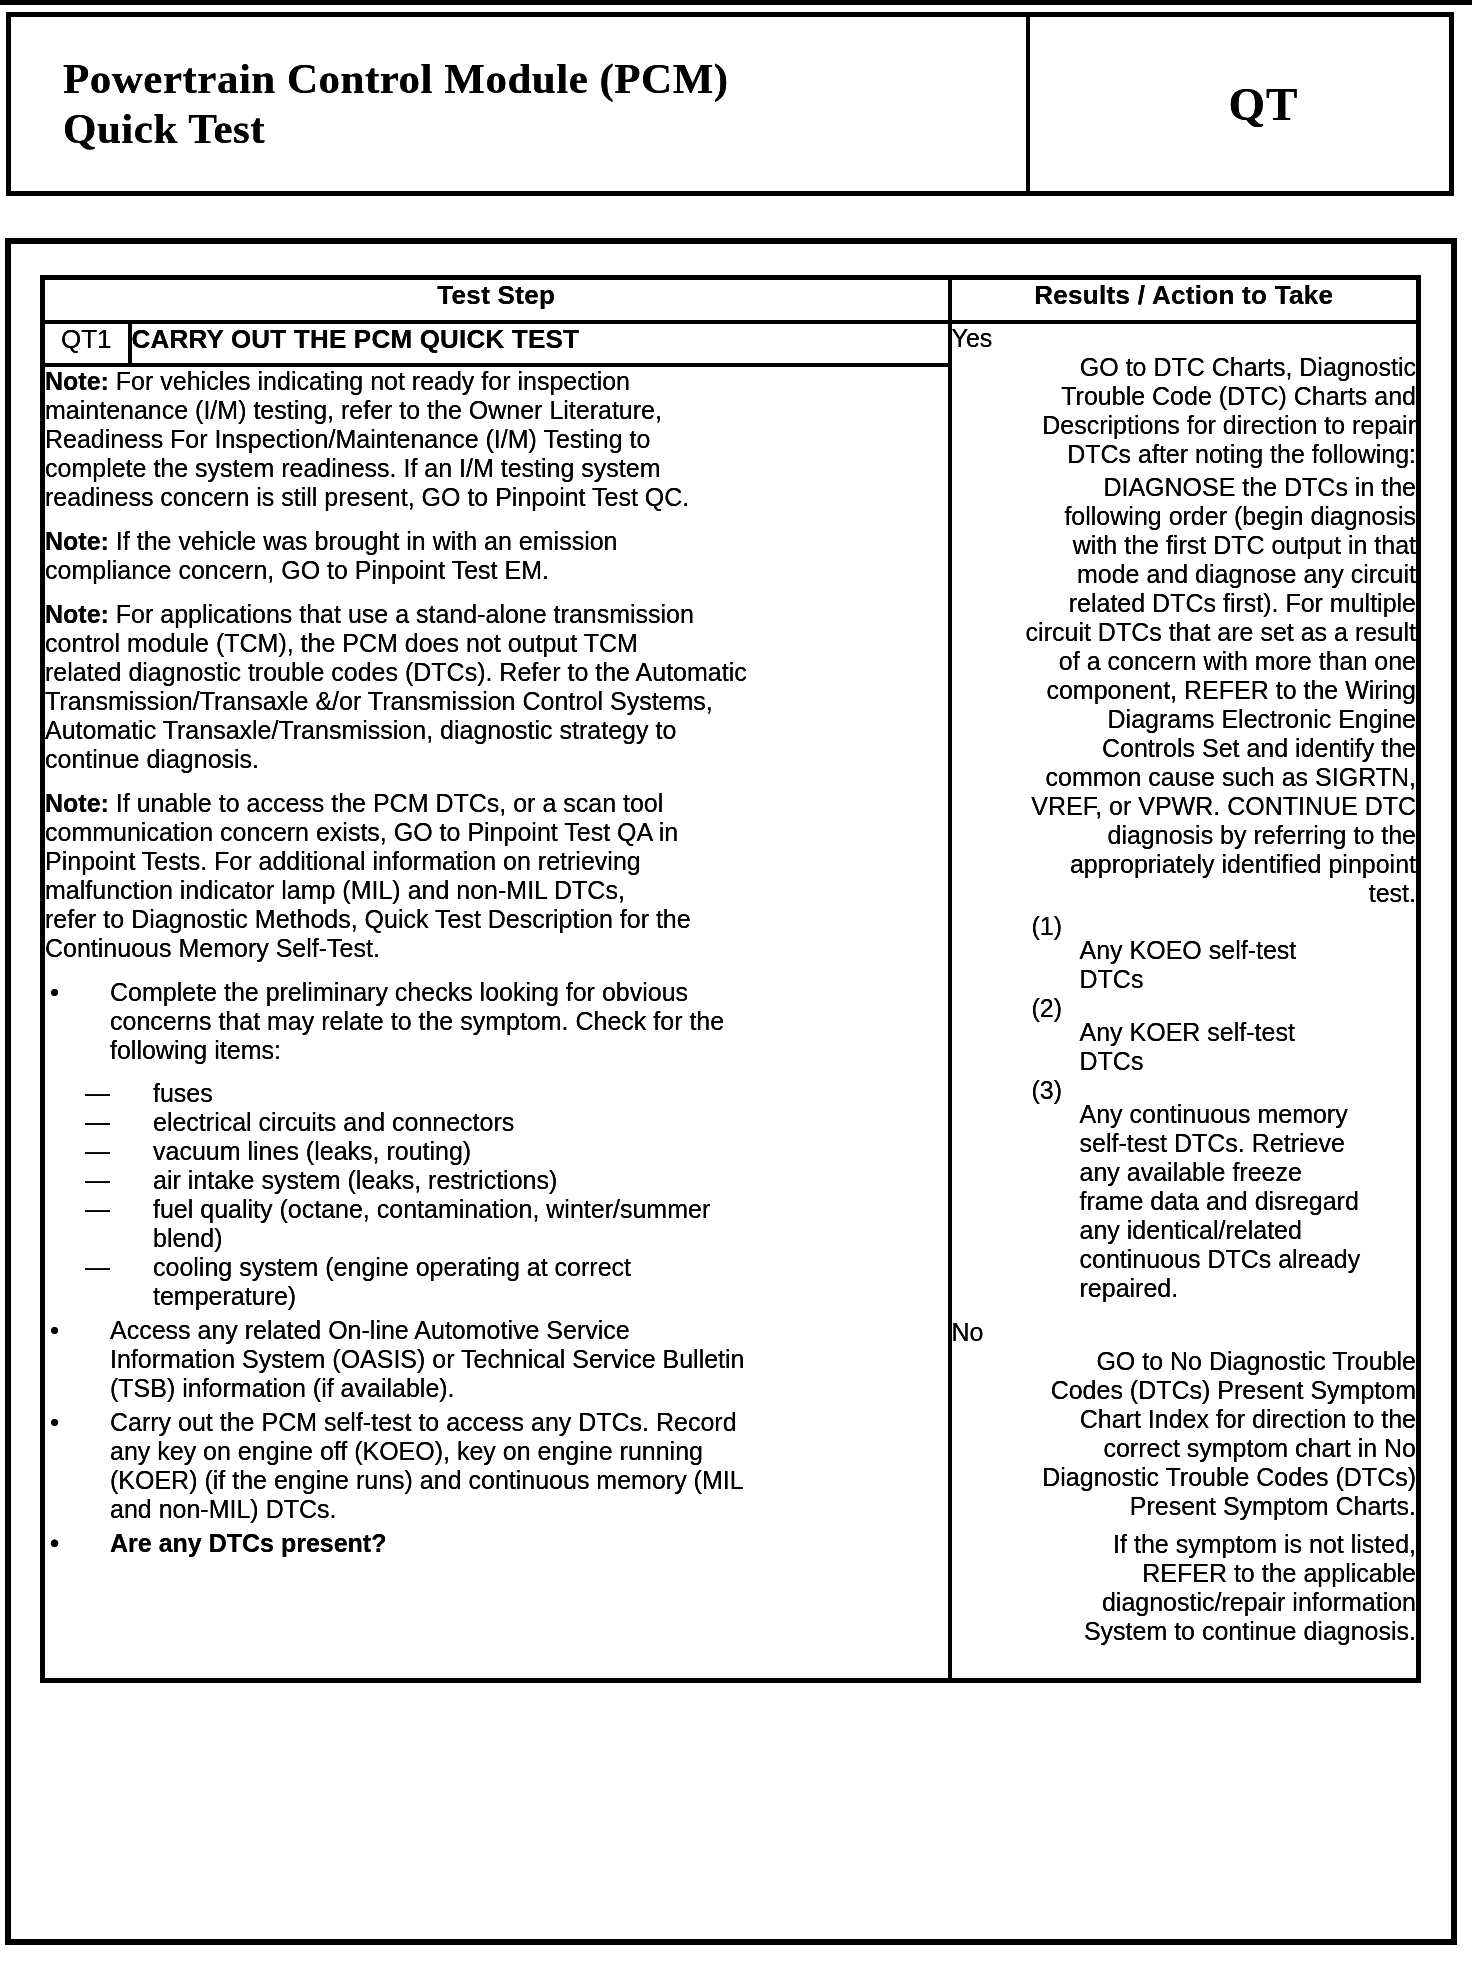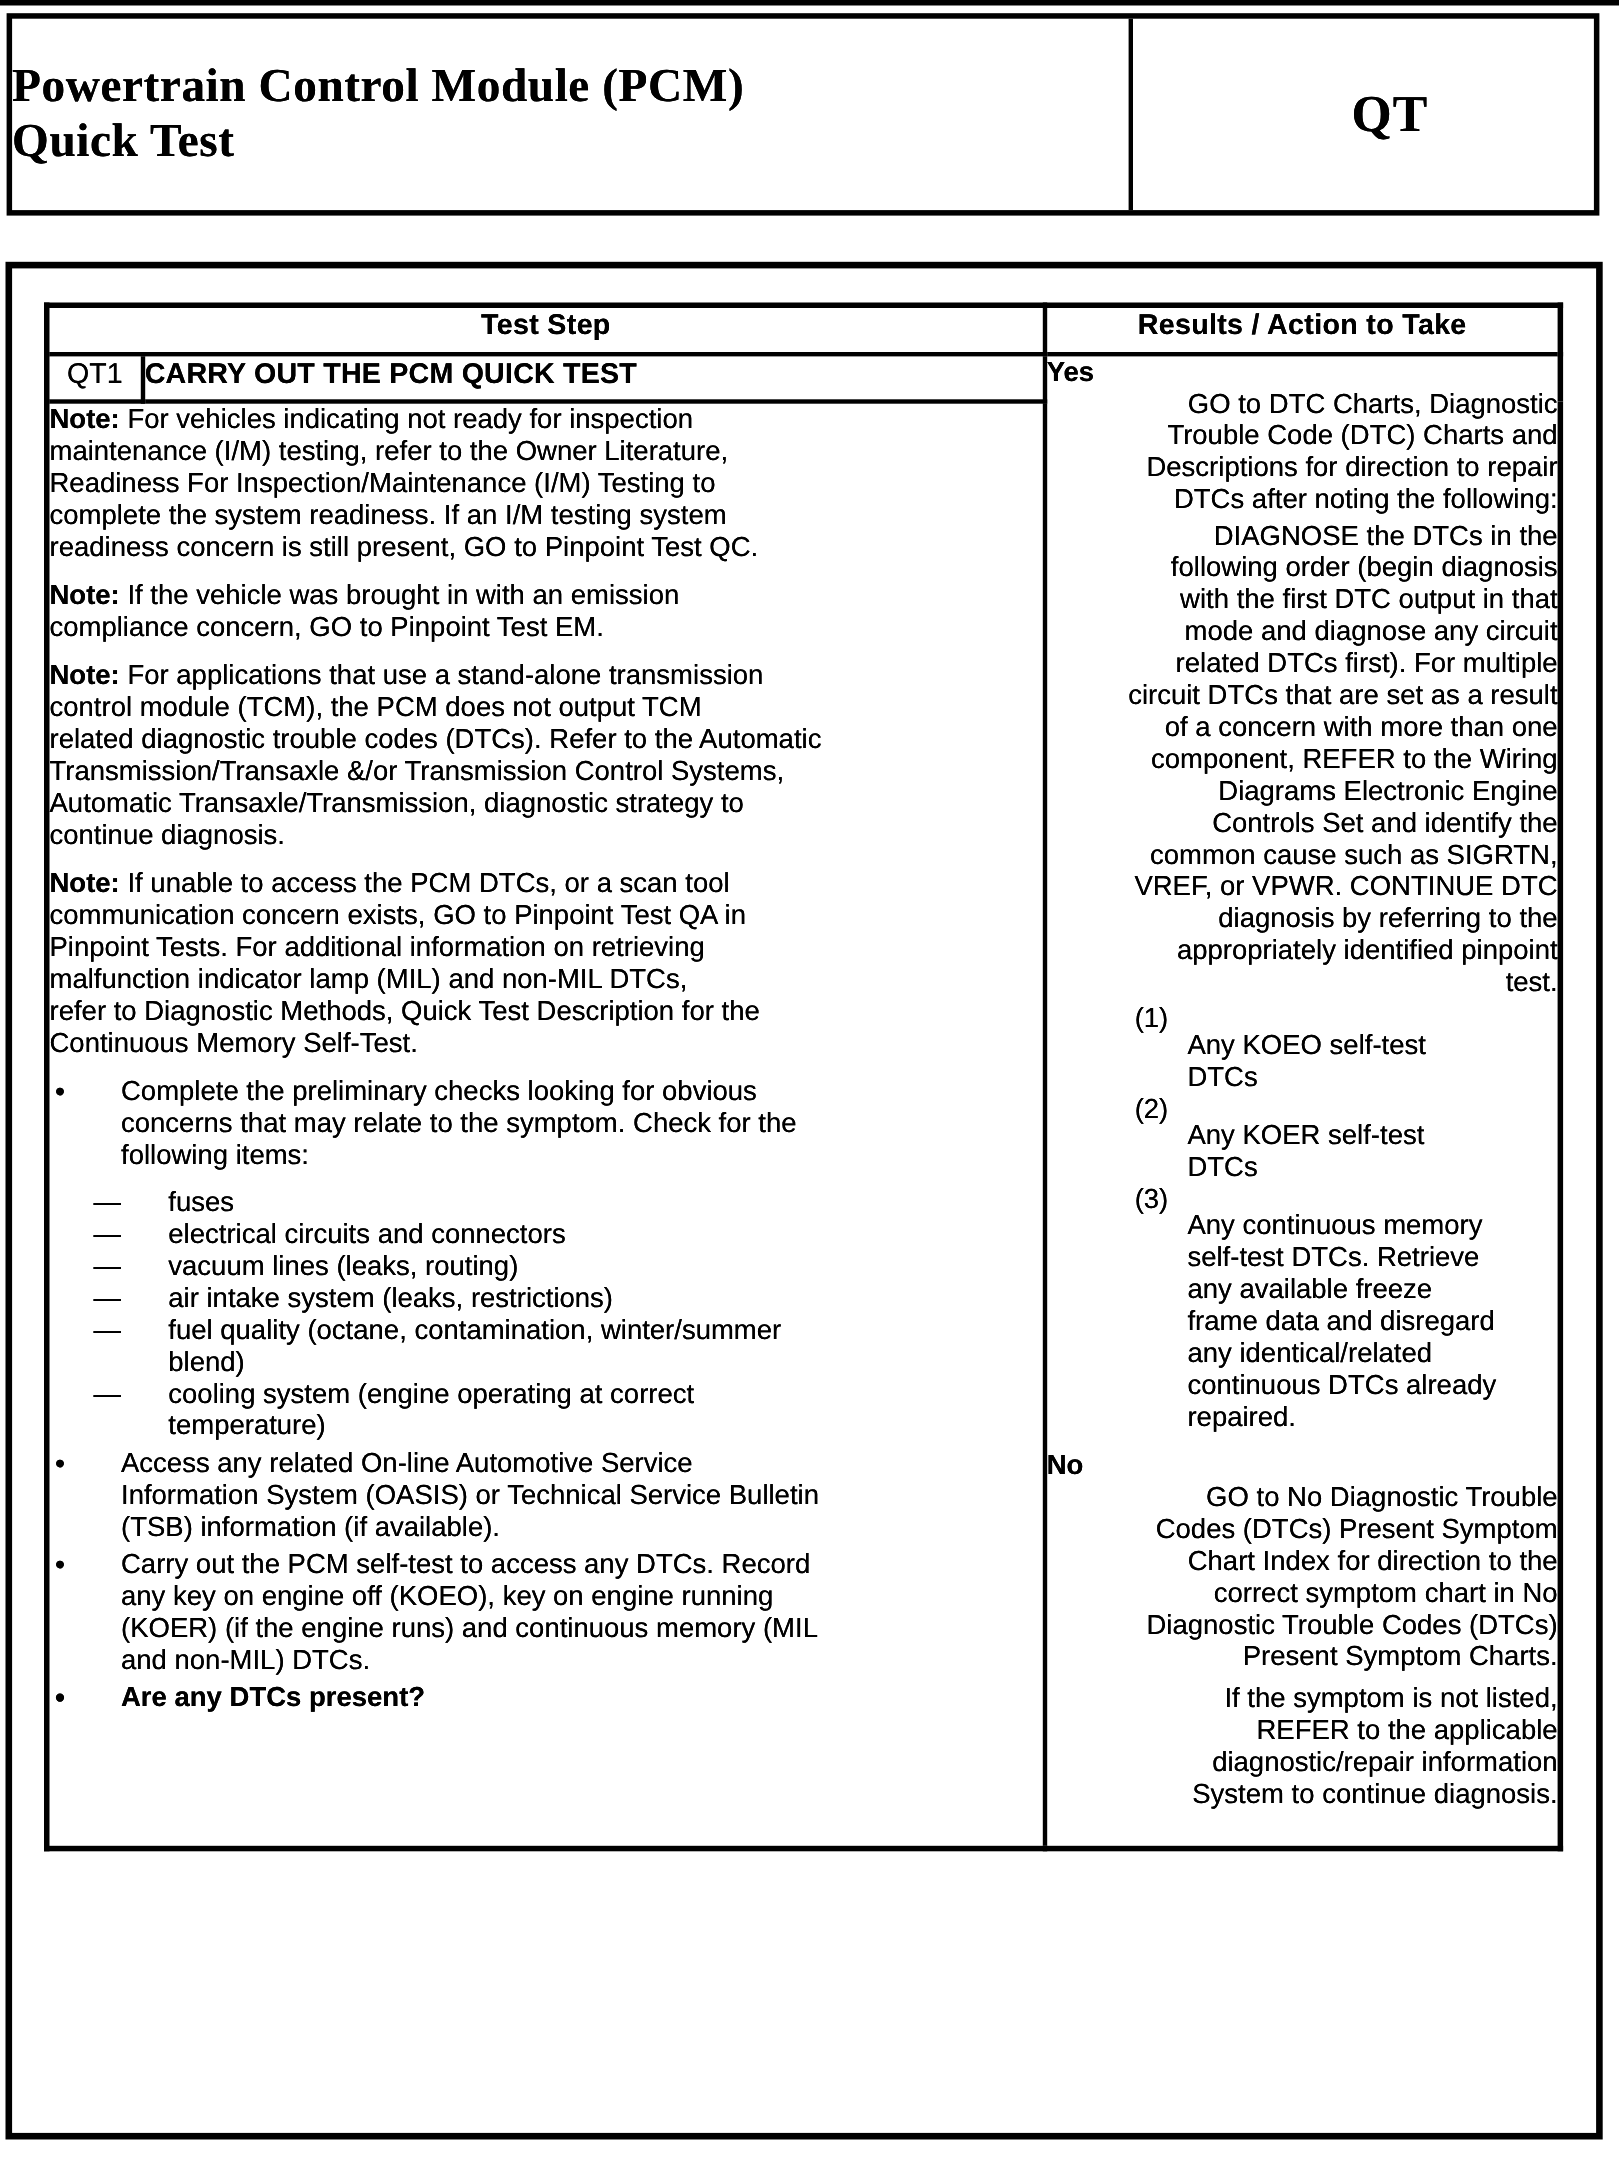--- a/index.html
+++ b/index.html
@@ -3,21 +3,21 @@
 <meta charset="utf-8">
 <style>
   html,body{margin:0;padding:0;background:#fff;}
   body{width:1472px;height:1962px;position:relative;font-family:"Liberation Sans",sans-serif;color:#000;-webkit-font-smoothing:antialiased;}
   .sheet{position:absolute;inset:0;background:#fff;overflow:hidden;}
   .ink{text-shadow:0 0 .6px #000;}
   .top-edge{position:absolute;left:0;top:0;width:1472px;height:5px;background:#000;}
 
   
   .title-box{position:absolute;left:6px;top:12px;width:1448px;height:184px;border:5px solid #000;box-sizing:border-box;display:flex;}
-  .title-left{width:1019px;border-right:4px solid #000;box-sizing:border-box;display:flex;align-items:center;}
+  .title-left{width:1019px;border-right:4px solid #000;box-sizing:border-box;display:flex;align-items:center;padding-left:52px;}
   .page-title{font-family:"Liberation Serif","DejaVu Serif",serif;font-weight:700;font-size:43px;line-height:50px;white-space:pre-line;letter-spacing:.5px;}
   .title-right{flex:1;display:flex;align-items:center;justify-content:center;padding-left:48px;}
   .section-code{font-family:"Liberation Serif","DejaVu Serif",serif;font-weight:700;font-size:47px;letter-spacing:1px;}
 
   
   .outer-frame{position:absolute;left:5px;top:238px;width:1452px;height:1707px;border:6px solid #000;box-sizing:border-box;}
 
   
   table.qt{position:absolute;left:40px;top:275px;width:1376px;height:1408px;border-collapse:collapse;table-layout:fixed;border:5px solid #000;}
   table.qt th,table.qt td{border:4px solid #000;padding:0;vertical-align:top;box-sizing:border-box;}
@@ -33,21 +33,21 @@
   .pre{white-space:pre-line;}
   .note{margin:0 0 15px 0;}
   .note-gap{margin-top:3px;}
   .b-row{display:flex;margin:5px 0 0 5px;}
   .b-glyph{width:32px;flex:none;font-size:26px;}
   .b-text{white-space:pre-line;margin-left:28px;}
   .bold{font-weight:700;}
   .d-row{display:flex;margin-left:40px;}
   .d-row.first{margin-top:14px;}
   .d-glyph{width:40px;flex:none;}
-  .r-label{font-weight:700;}
+  .r-label{font-weight:400;}
   .r-para{margin:0 0 9px 0;white-space:pre-line;text-align:right;}
   .r-para.tight{margin-bottom:4px;}
   .o-row{display:flex;margin-left:80px;}
   .o-num{width:48px;flex:none;}
   .o-text{white-space:pre-line;margin-top:24px;}
   .no-block{margin-top:15px;}
 </style>
 </head>
 <body>
 

